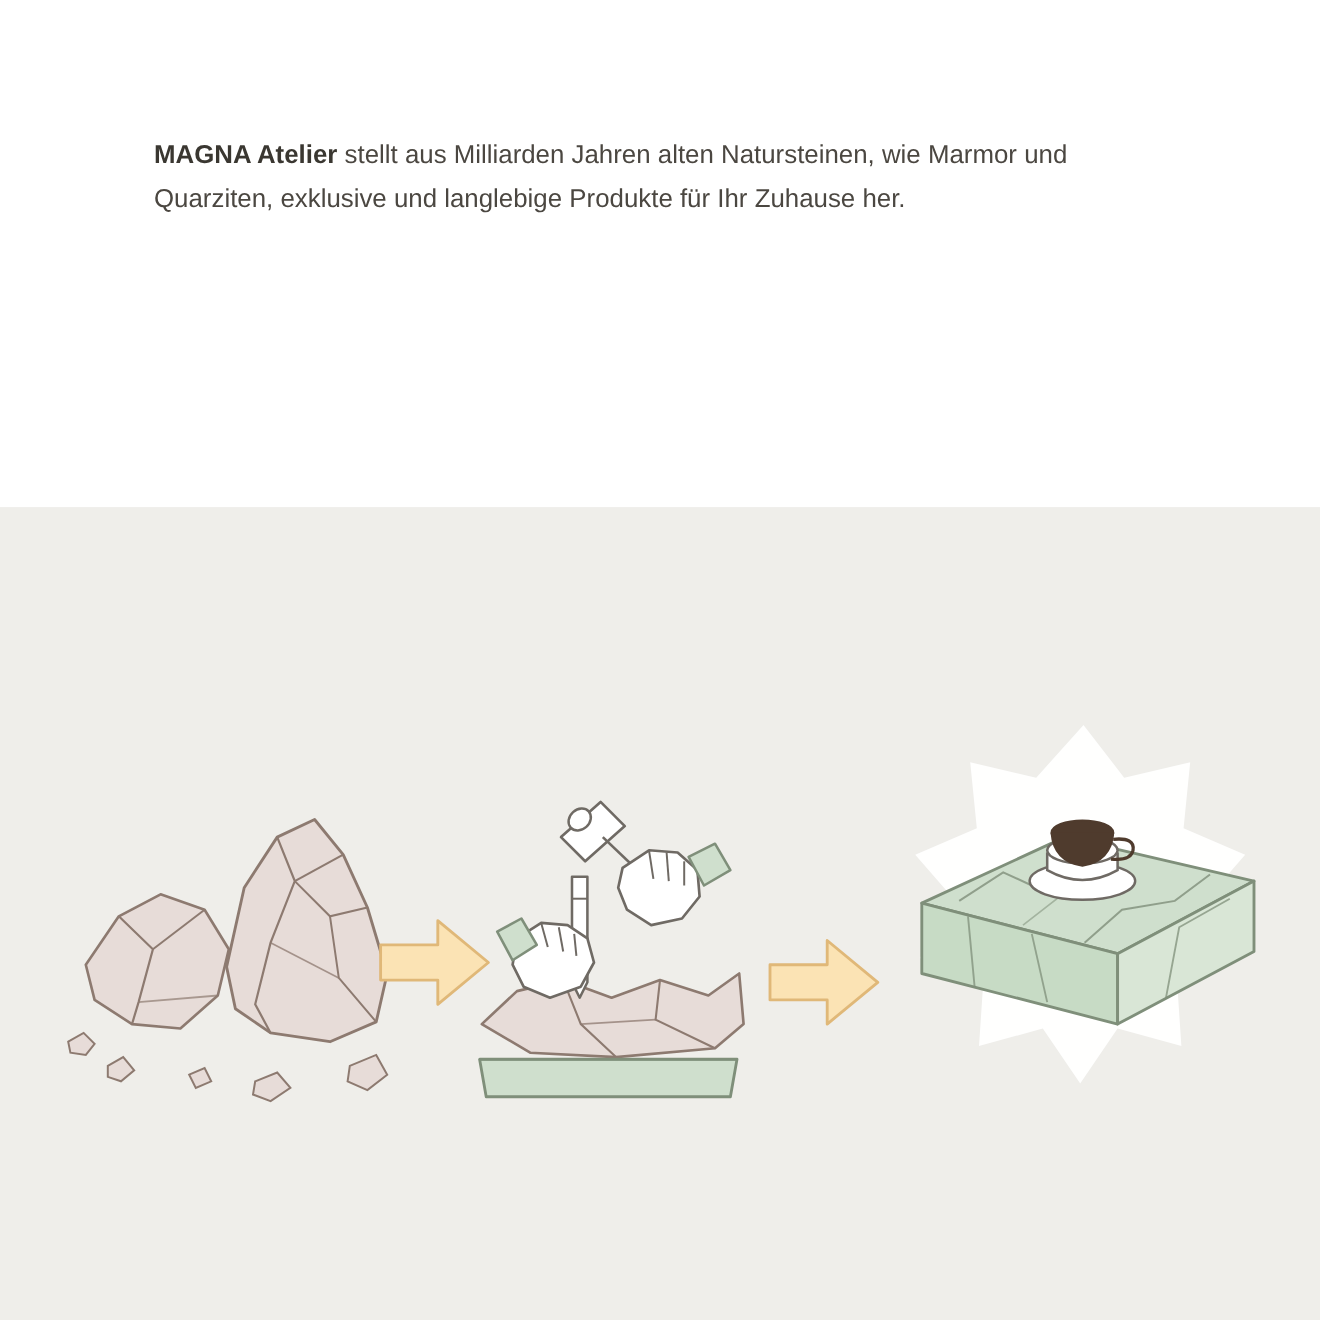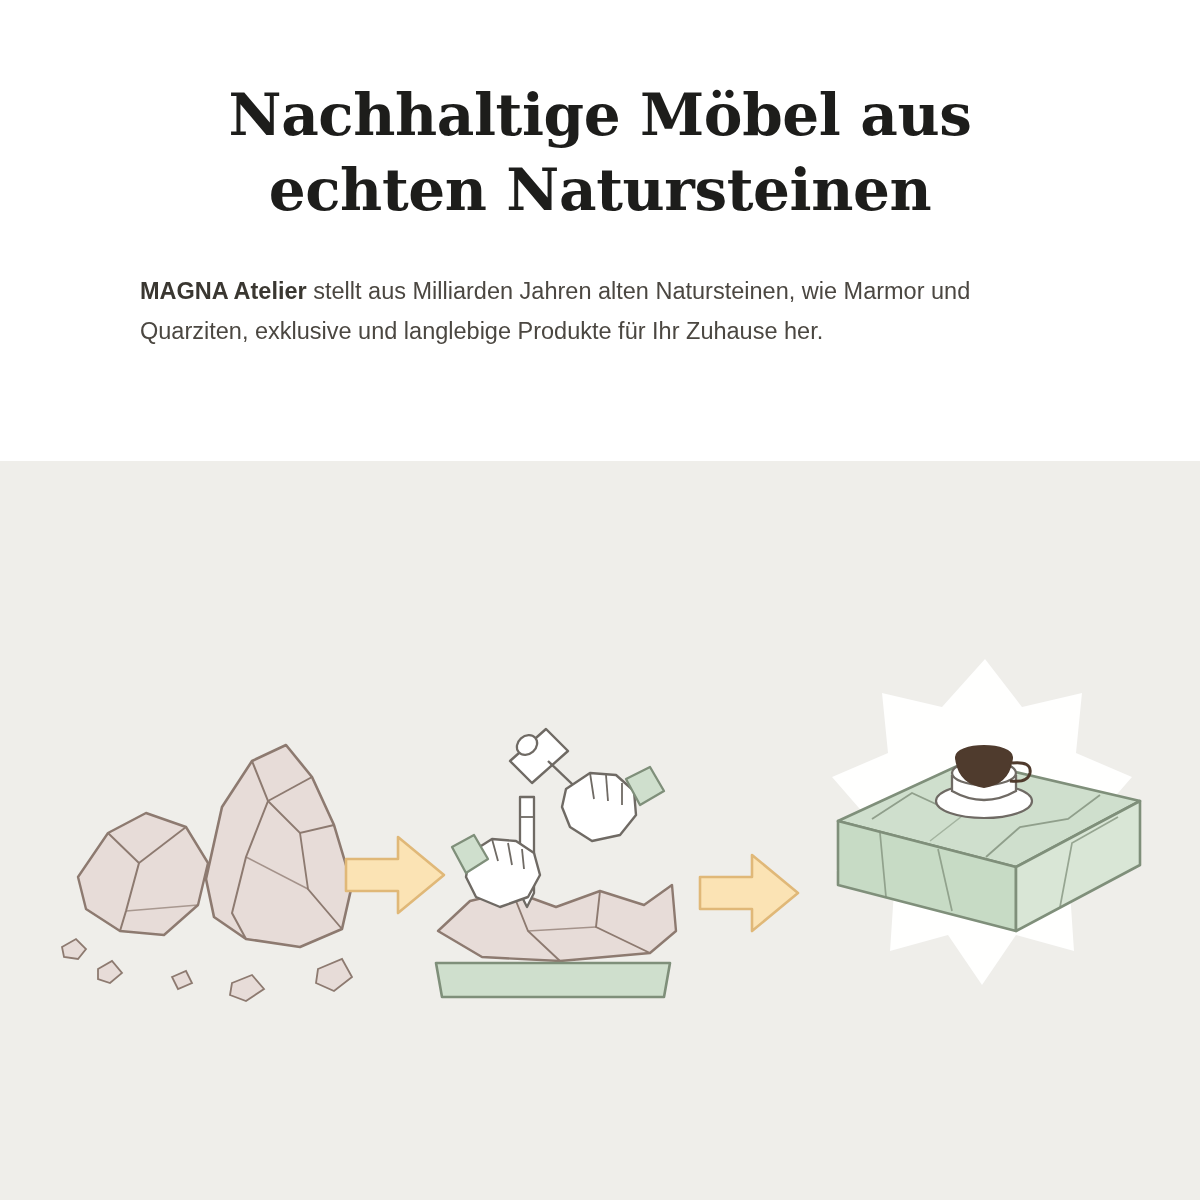--- a/index.html
+++ b/index.html
@@ -70,24 +70,20 @@
     width: 1200px; height: 739px;
   }
   svg.illu { display: block; width: 1200px; height: 739px; }
 </style>
 </head>
 <body>
 
 <div class="page">
 
   <section class="intro">
-    <h1 class="headline">
-      <span>Nachhaltige Möbel aus</span>
-      <span class="line2">echten Natursteinen</span>
-    </h1>
     <p class="subtext">
       <span class="brand">MAGNA Atelier</span><span> stellt aus Milliarden Jahren alten Natursteinen, wie Marmor und Quarziten, exklusive und langlebige Produkte für Ihr Zuhause her.</span>
     </p>
   </section>
 
   <section class="illu-panel">
     <div class="illu-stage">
       <svg class="illu" viewBox="0 0 1200 739" xmlns="http://www.w3.org/2000/svg">
 
         <g>

